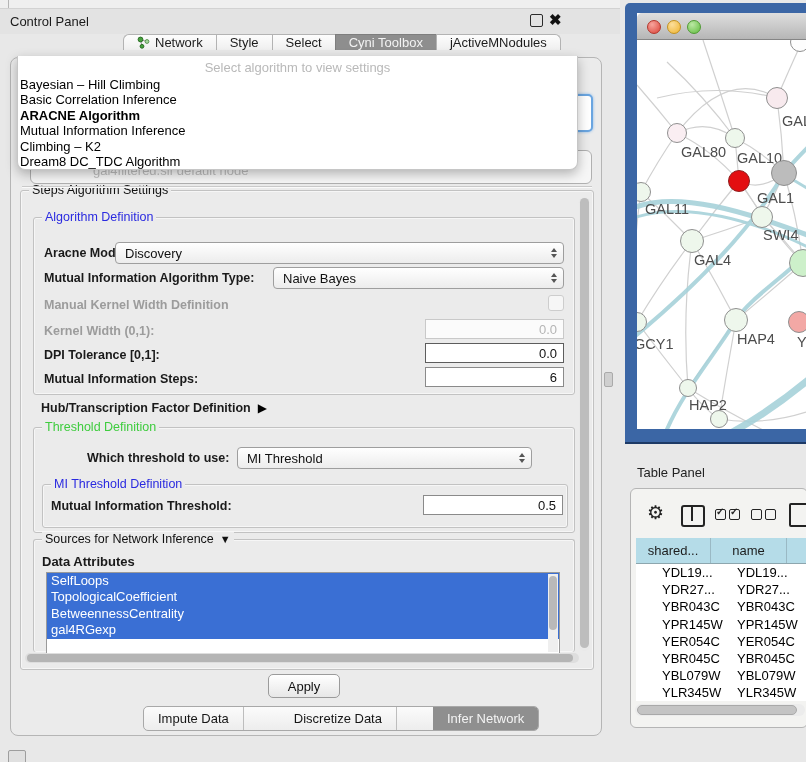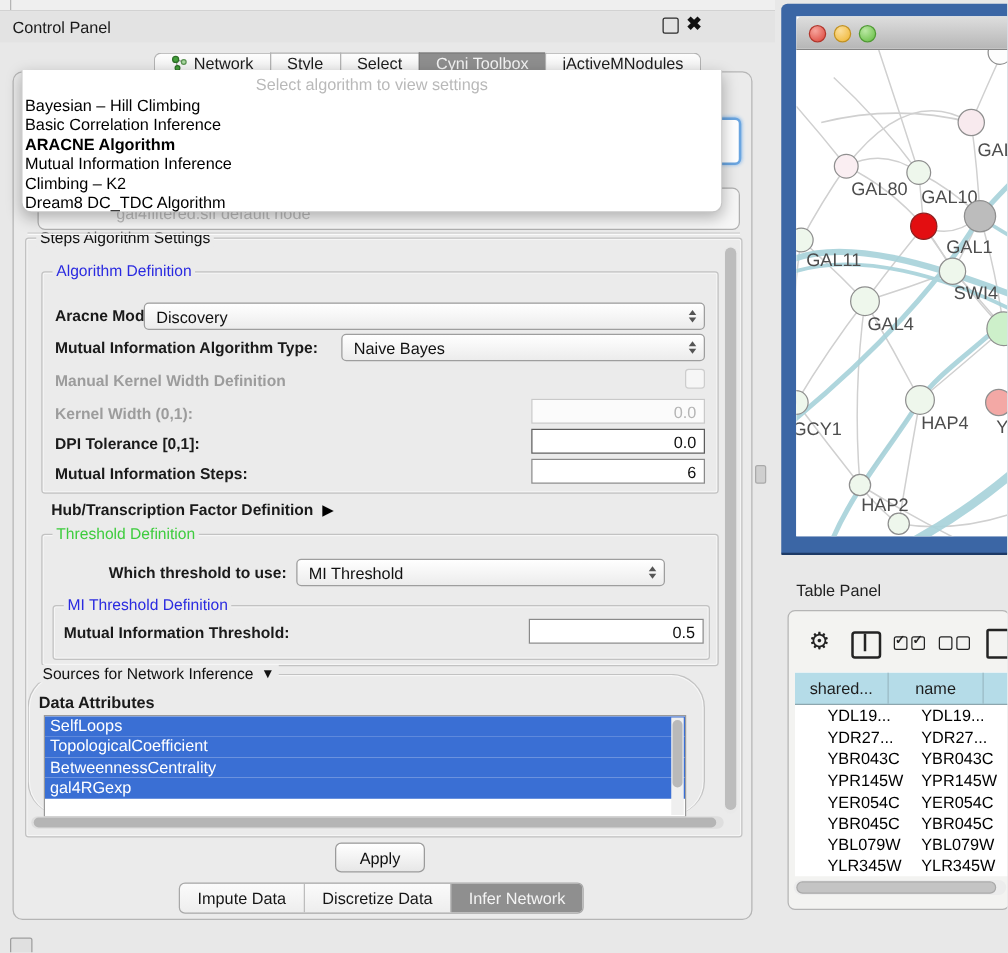--- a/index.html
+++ b/index.html
@@ -8,21 +8,21 @@
   .abs{position:absolute;}
 
   
   .top-strip{left:0;top:0;width:620px;height:8px;background:#efefef;border-bottom:1px solid #d2d2d2;}
   .top-tick{left:8px;top:0;width:1px;height:8px;background:#b5b5b5;}
   .titlebar{left:0;top:9px;width:620px;height:25px;background:#e3e3e3;display:flex;align-items:center;}
   .titlebar .t{margin-left:10px;font-size:13px;color:#1a1a1a;}
   .float-ic{left:530px;top:14px;width:11px;height:11px;border:1.5px solid #2b2b2b;border-radius:2px;background:transparent;}
   .close-ic{left:549px;top:11px;font-size:15px;font-weight:bold;color:#111;line-height:18px;}
 
-  .tabrow{left:88px;top:34px;height:24px;display:flex;align-items:flex-end;padding-left:35px;}
+  .tabrow{left:88px;top:34px;height:24px;display:flex;align-items:flex-start;padding-left:35px;}
   .tab{display:flex;align-items:center;gap:5px;padding:0 13px;background:linear-gradient(#fdfdfd,#efefef);border:1px solid #b3b3b3;border-bottom:none;border-right:none;font-size:13px;color:#1c1c1c;}
   .tab:first-child{border-top-left-radius:6px;}
   .tab:last-child{border-right:1px solid #b3b3b3;border-top-right-radius:6px;}
   .tab.sel{background:#8e8e8e;color:#f3f3f3;border-color:#7e7e7e;}
 
   .card{left:10px;top:57px;width:590px;height:677px;background:#ebebeb;border:1px solid #b5b5b5;border-radius:8px;}
 
   
   .bg-combo{left:30px;top:150px;width:560px;height:32px;border:1px solid #b0b0b0;border-radius:6px;background:#f6f6f6;z-index:5;overflow:hidden;}
   .bg-combo span{position:absolute;left:62px;top:12px;color:#bdbdbd;font-size:13px;}
@@ -59,21 +59,21 @@
   .lst-vsb{position:absolute;top:1px;right:1px;width:10px;height:78px;background:#efefef;}
   .lst-vsb i{position:absolute;left:1px;top:2px;width:8px;height:54px;background:#b9b9b9;border-radius:4px;}
 
   .vsb{left:578px;top:196px;width:11px;height:452px;background:#e9e9e9;border-radius:6px;}
   .vsb i{position:absolute;left:1px;top:1px;width:9px;height:450px;background:#bdbdbd;border-radius:5px;}
   .hsb{left:24px;top:654px;width:554px;height:10px;background:#dedede;border-radius:5px;}
   .hsb i{position:absolute;left:2px;top:1px;width:546px;height:8px;background:#b5b5b5;border-radius:4px;}
 
   .apply{left:268px;top:674px;width:70px;height:22px;border:1px solid #9b9b9b;border-radius:5px;background:linear-gradient(#ffffff,#e7e7e7);display:flex;align-items:center;justify-content:center;font-size:13px;}
 
-  .btabs{left:143px;top:706px;height:23px;display:flex;border:1px solid #a8a8a8;border-radius:5px;background:linear-gradient(#fbfbfb,#ededed);overflow:hidden;}
+  .btabs{left:143px;top:706px;height:23px;display:flex;border:1px solid #a8a8a8;border-radius:5px;background:linear-gradient(#fbfbfb,#ededed);overflow:hidden;gap:36px;}
   .btab{display:flex;align-items:center;padding:0 14px;font-size:13px;color:#161616;border-right:1px solid #bdbdbd;}
   .btab:last-child{border-right:none;}
   .btab.sel{background:#8f8f8f;color:#f4f4f4;}
 
   .corner-ic{left:8px;top:750px;width:16px;height:14px;border:1px solid #9e9e9e;border-radius:2px;background:#e0e0e0;}
 
   
   .splitter{left:604px;top:372px;width:7px;height:13px;border:1px solid #aaa;background:#cfcfcf;border-radius:2px;}
   .net-frame{left:625px;top:3px;width:181px;height:441px;background:#3b66a5;border-bottom:2px solid #1d3a66;box-sizing:border-box;border-top-left-radius:5px;}
   .net-inner{position:absolute;left:12px;top:10px;right:0;bottom:13px;background:#fff;}
@@ -216,21 +216,21 @@
       </div>
       <div class="fs" style="left:8px;top:56px;width:524px;height:42px;">
         <span class="lg blue">MI Threshold Definition</span>
         <span class="blab abs" style="left:8px;top:14px;">Mutual Information Threshold:</span>
         <div class="tfield mid" style="left:380px;top:10px;width:140px;">
           <span>0.5</span>
         </div>
       </div>
     </div>
 
-    <div class="fs" style="left:1px;top:348px;width:540px;height:112px;border-bottom:none;border-radius:27px;">
+    <div class="fs" style="left:12px;top:348px;width:540px;height:112px;border-bottom:none;">
       <span class="lg" style="display:flex;align-items:center;gap:6px;">
         <span>Sources for Network Inference</span>
         <span style="font-size:11px;">▼</span>
       </span>
       <span class="blab abs" style="left:8px;top:14px;font-size:13px;">Data Attributes</span>
       <div class="attr-list" style="left:12px;top:32px;width:512px;height:80px;">
         <div>
             <div class="attr-item">SelfLoops</div>
             <div class="attr-item">TopologicalCoefficient</div>
             <div class="attr-item">BetweennessCentrality</div>

